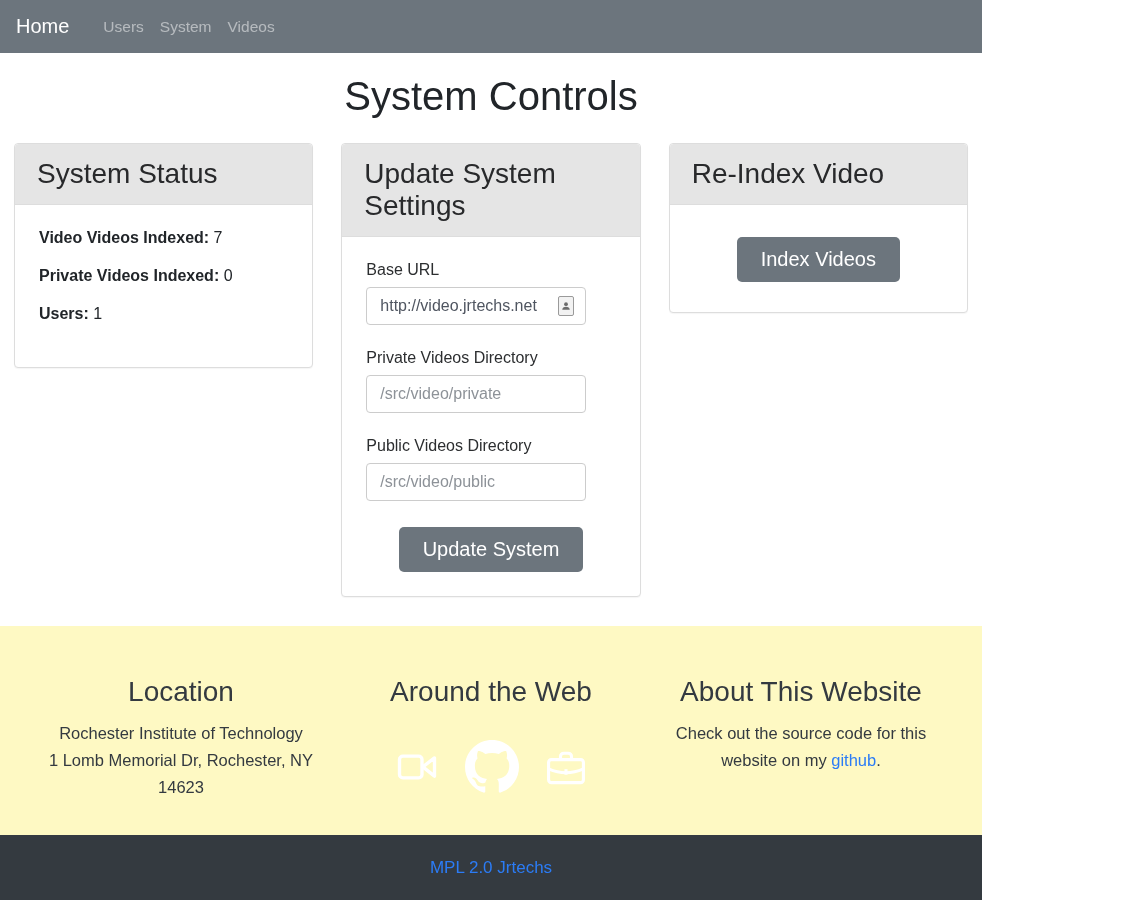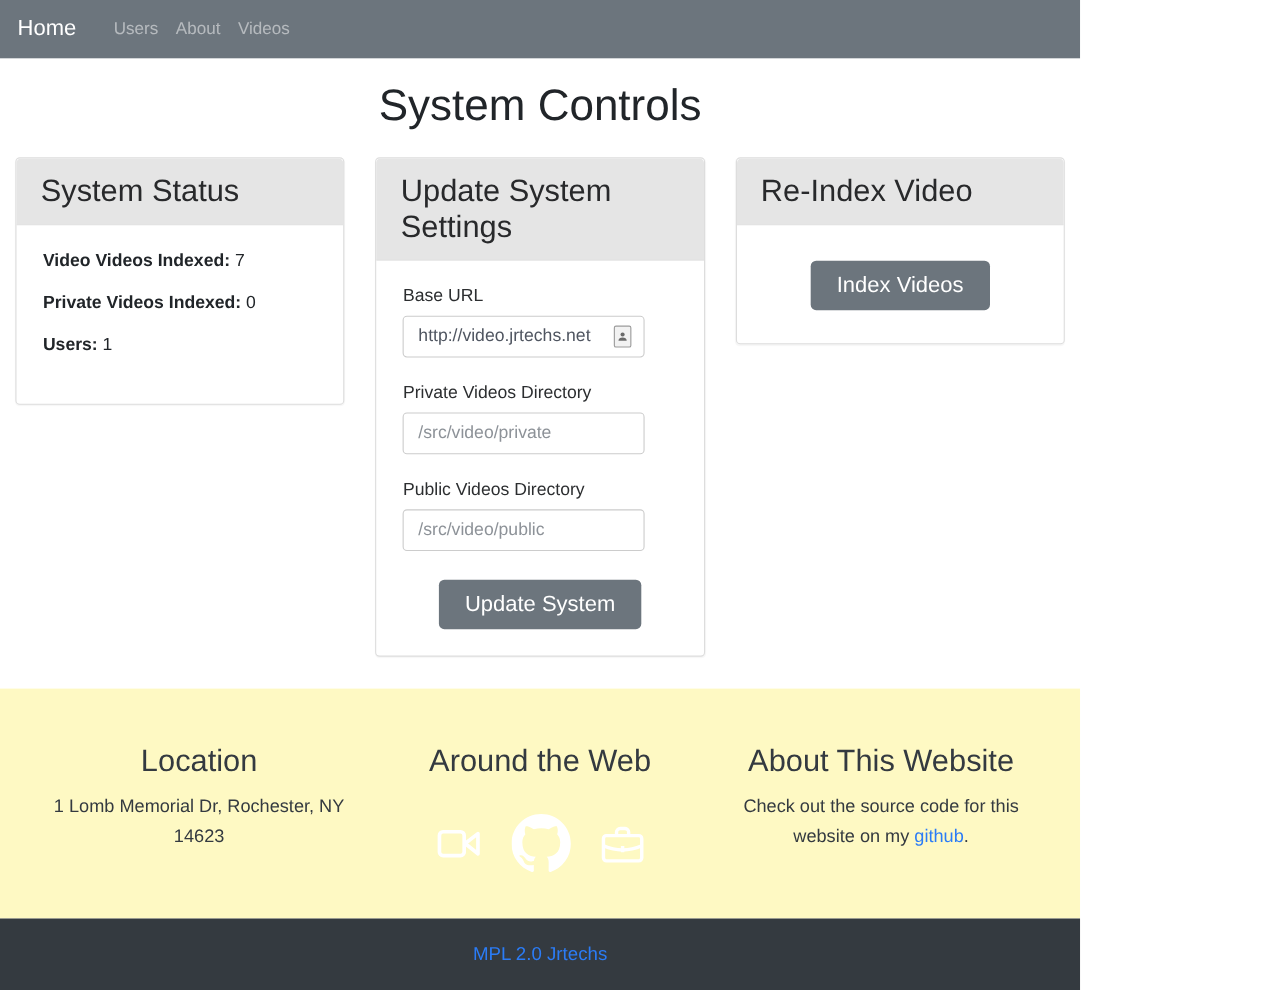--- a/index.html
+++ b/index.html
@@ -171,21 +171,21 @@
   }
 </style>
 </head>
 <body>
 
 <div class="page">
 
   <nav class="navbar">
     <a class="nav-brand">Home</a>
     <a class="nav-link">Users</a>
-    <a class="nav-link">About</a>
+    <a class="nav-link">System</a>
     <a class="nav-link">Videos</a>
   </nav>
 
   <main class="main">
     <h1 class="page-title">System Controls</h1>
 
     <div class="cards-row">
 
       <section class="card">
         <div class="card-header">
@@ -255,20 +255,21 @@
         </div>
       </section>
 
     </div>
   </main>
 
   <footer class="footer">
 
     <div class="footer-col">
       <h3>Location</h3>
+      <p>Rochester Institute of Technology</p>
       <p>1 Lomb Memorial Dr, Rochester, NY 14623</p>
     </div>
 
     <div class="footer-col">
       <h3>Around the Web</h3>
       <div class="icons-row">
         <a>
           <svg width="48" height="40" viewBox="0 0 24 24" fill="none" stroke="#ffffff" stroke-width="2" stroke-linejoin="round" xmlns="http://www.w3.org/2000/svg">
             <rect x="1.5" y="5.5" width="13.5" height="13" rx="2"></rect>
             <polygon points="22.5 6.5 15.5 11.9 22.5 17.5 22.5 6.5"></polygon>

